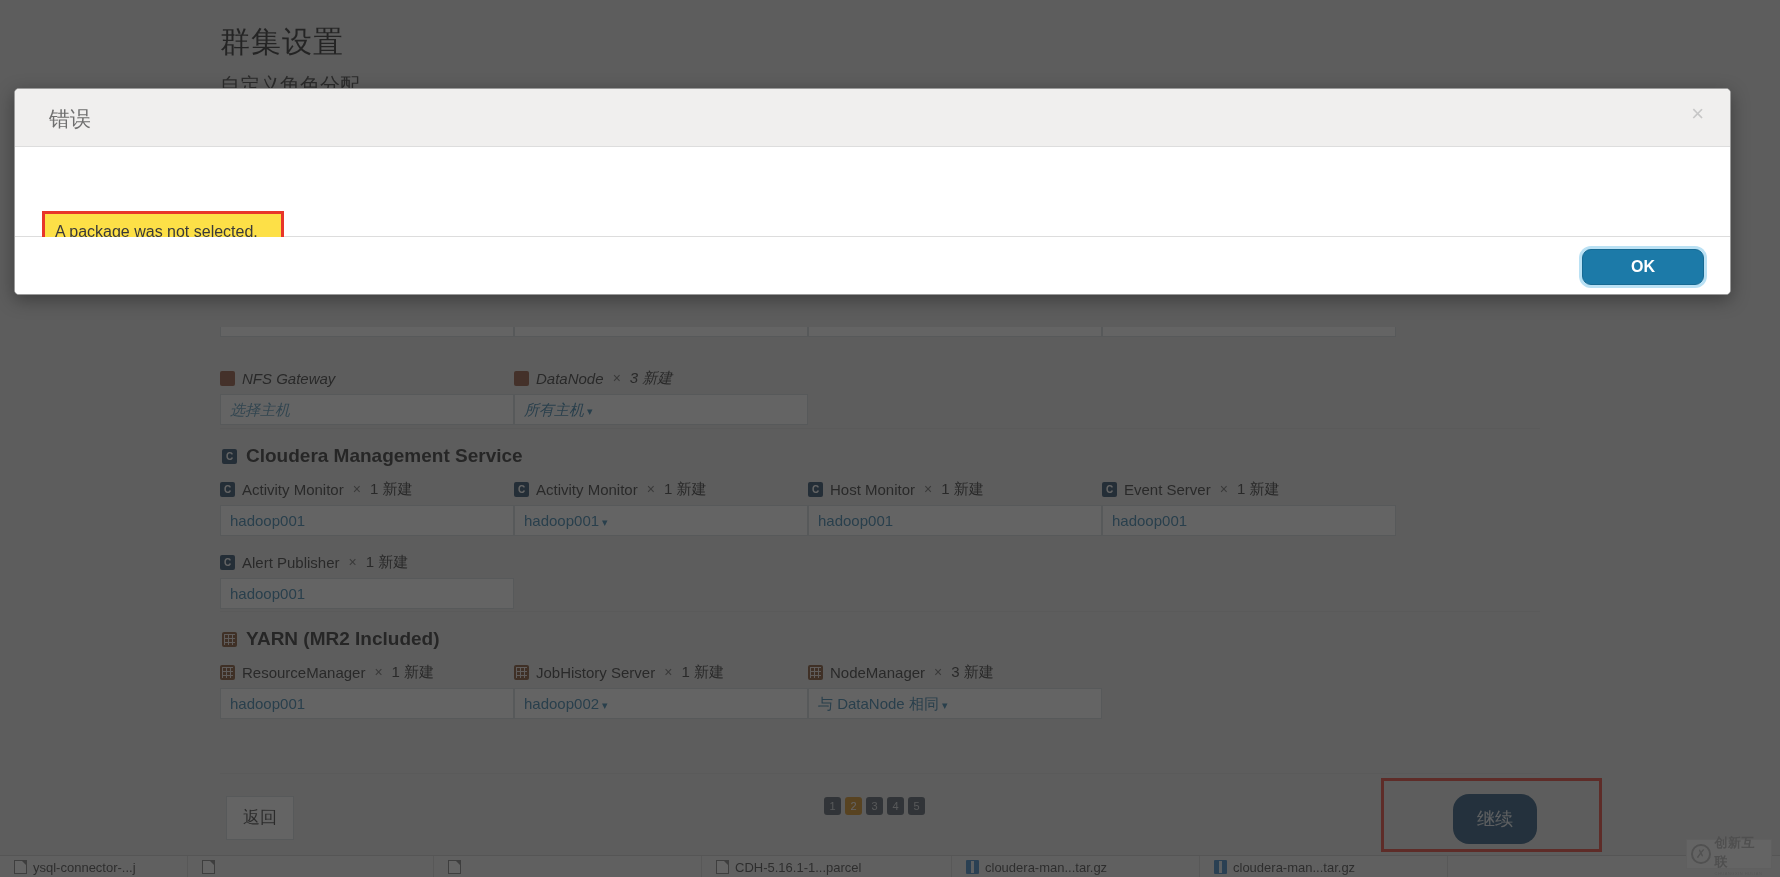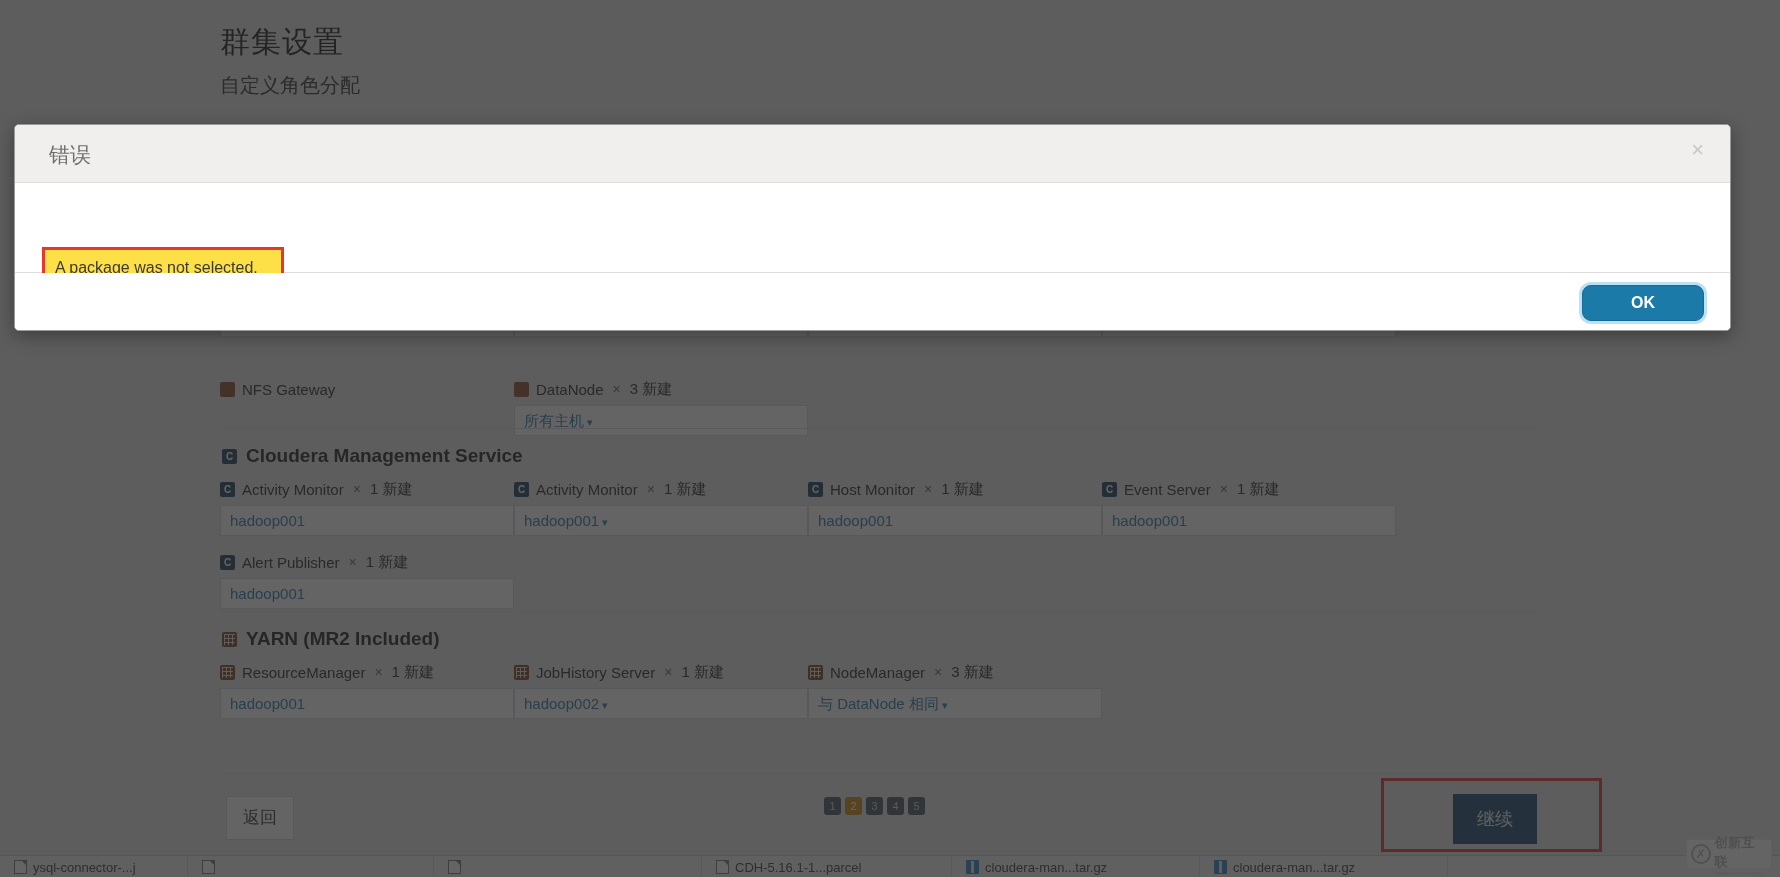--- a/index.html
+++ b/index.html
@@ -81,21 +81,21 @@
     font-size: 17px; color: #333; text-align: center; line-height: 42px;
   }
   .pager { position: absolute; left: 824px; top: 797px; display: flex; gap: 4px; }
   .pg {
     width: 17px; height: 18px; border-radius: 3px; background: #4a5560;
     color: #cfd4d8; font-size: 11px; line-height: 18px; text-align: center;
   }
   .pg.active { background: #d4880f; color: #fff; }
   .btn-continue {
     position: absolute; left: 1453px; top: 794px;
-    width: 84px; height: 50px; border-radius: 0; background: #1a4a72;
+    width: 84px; height: 50px; border-radius: 16px; background: #1a4a72;
     color: #e8eef3; font-size: 18px; text-align: center; line-height: 50px;
     border: none;
   }
   .redbox {
     position: absolute; left: 1381px; top: 778px;
     width: 221px; height: 74px; border: 3px solid #e8362a; background: transparent;
   }
 
   
   .taskbar {
@@ -134,21 +134,20 @@
     background: rgba(40,40,40,0.72);
   }
   .modal {
     position: absolute; left: 14px; top: 88px;
     width: 1717px; height: 207px;
     background: #ffffff;
     border: 1px solid #9a9a9a;
     border-radius: 5px;
     box-shadow: 0 5px 18px rgba(0,0,0,.35);
     overflow: hidden;
-    margin-top: 36px;
   }
   .modal-header {
     height: 58px; background: #f0efee; border-bottom: 1px solid #dddddd;
     position: relative;
   }
   .modal-title {
     position: absolute; left: 34px; top: 16px;
     font-size: 21px; color: #6f6f6f;
   }
   .modal-close {
@@ -186,27 +185,28 @@
 
     <div class="section" style="top:327px;">
       <div class="stub-row">
         <div class="stub"></div>
         <div class="stub"></div>
         <div class="stub"></div>
         <div class="stub"></div>
       </div>
     </div>
 
-    <div class="section" style="top:377px;">
+    <div class="section" style="top:366px;font-style:italic;">
       <div class="role-row">
         <div class="role-cell">
           <div class="role-label">
             <span class="ico ico-hdfs"></span>
             <span>NFS Gateway</span>
           </div>
+          <div class="role-input ph">选择主机</div>
         </div>
         <div class="role-cell">
           <div class="role-label">
             <span class="ico ico-hdfs"></span>
             <span>DataNode</span>
             <span class="x">×</span>
             <span class="cnt">3 新建</span>
           </div>
           <div class="role-input">
             <span>所有主机</span><span class="caret">▾</span>

